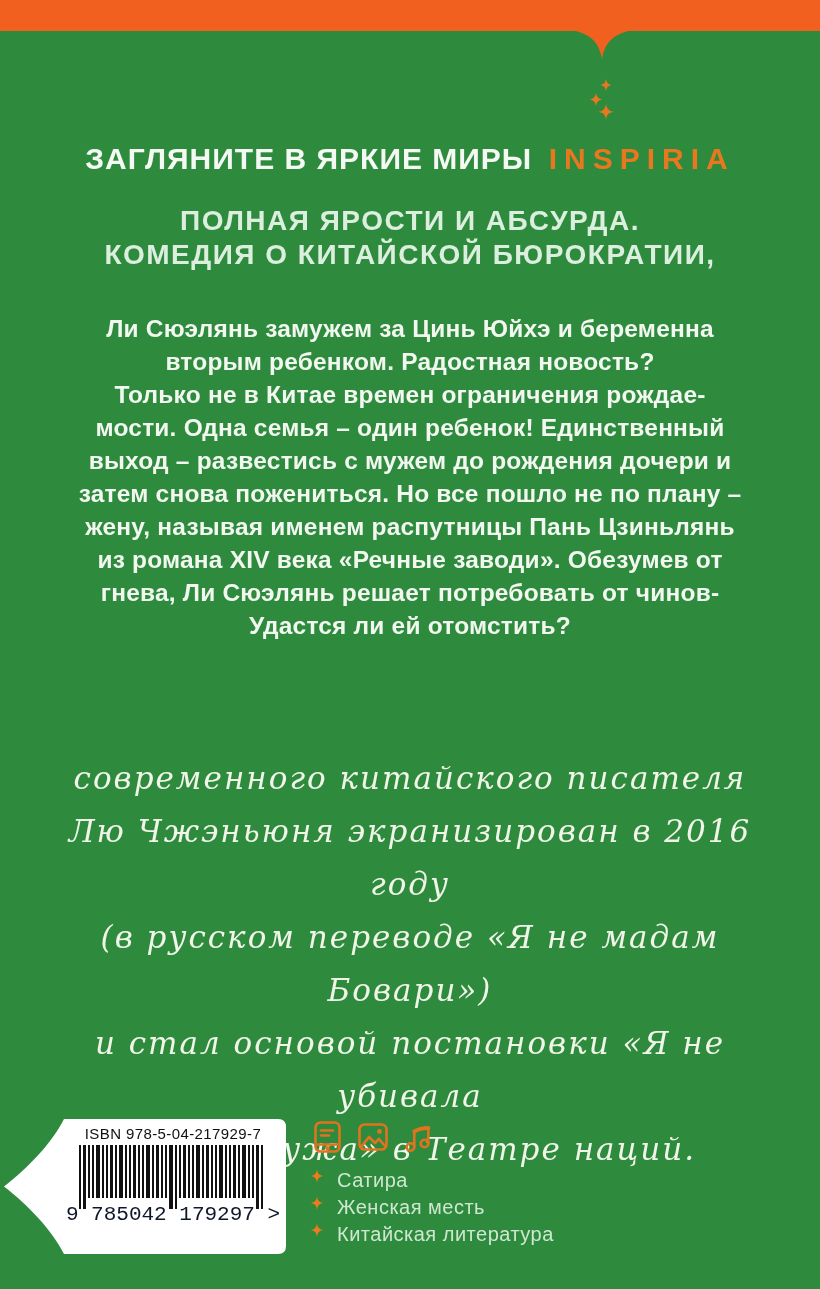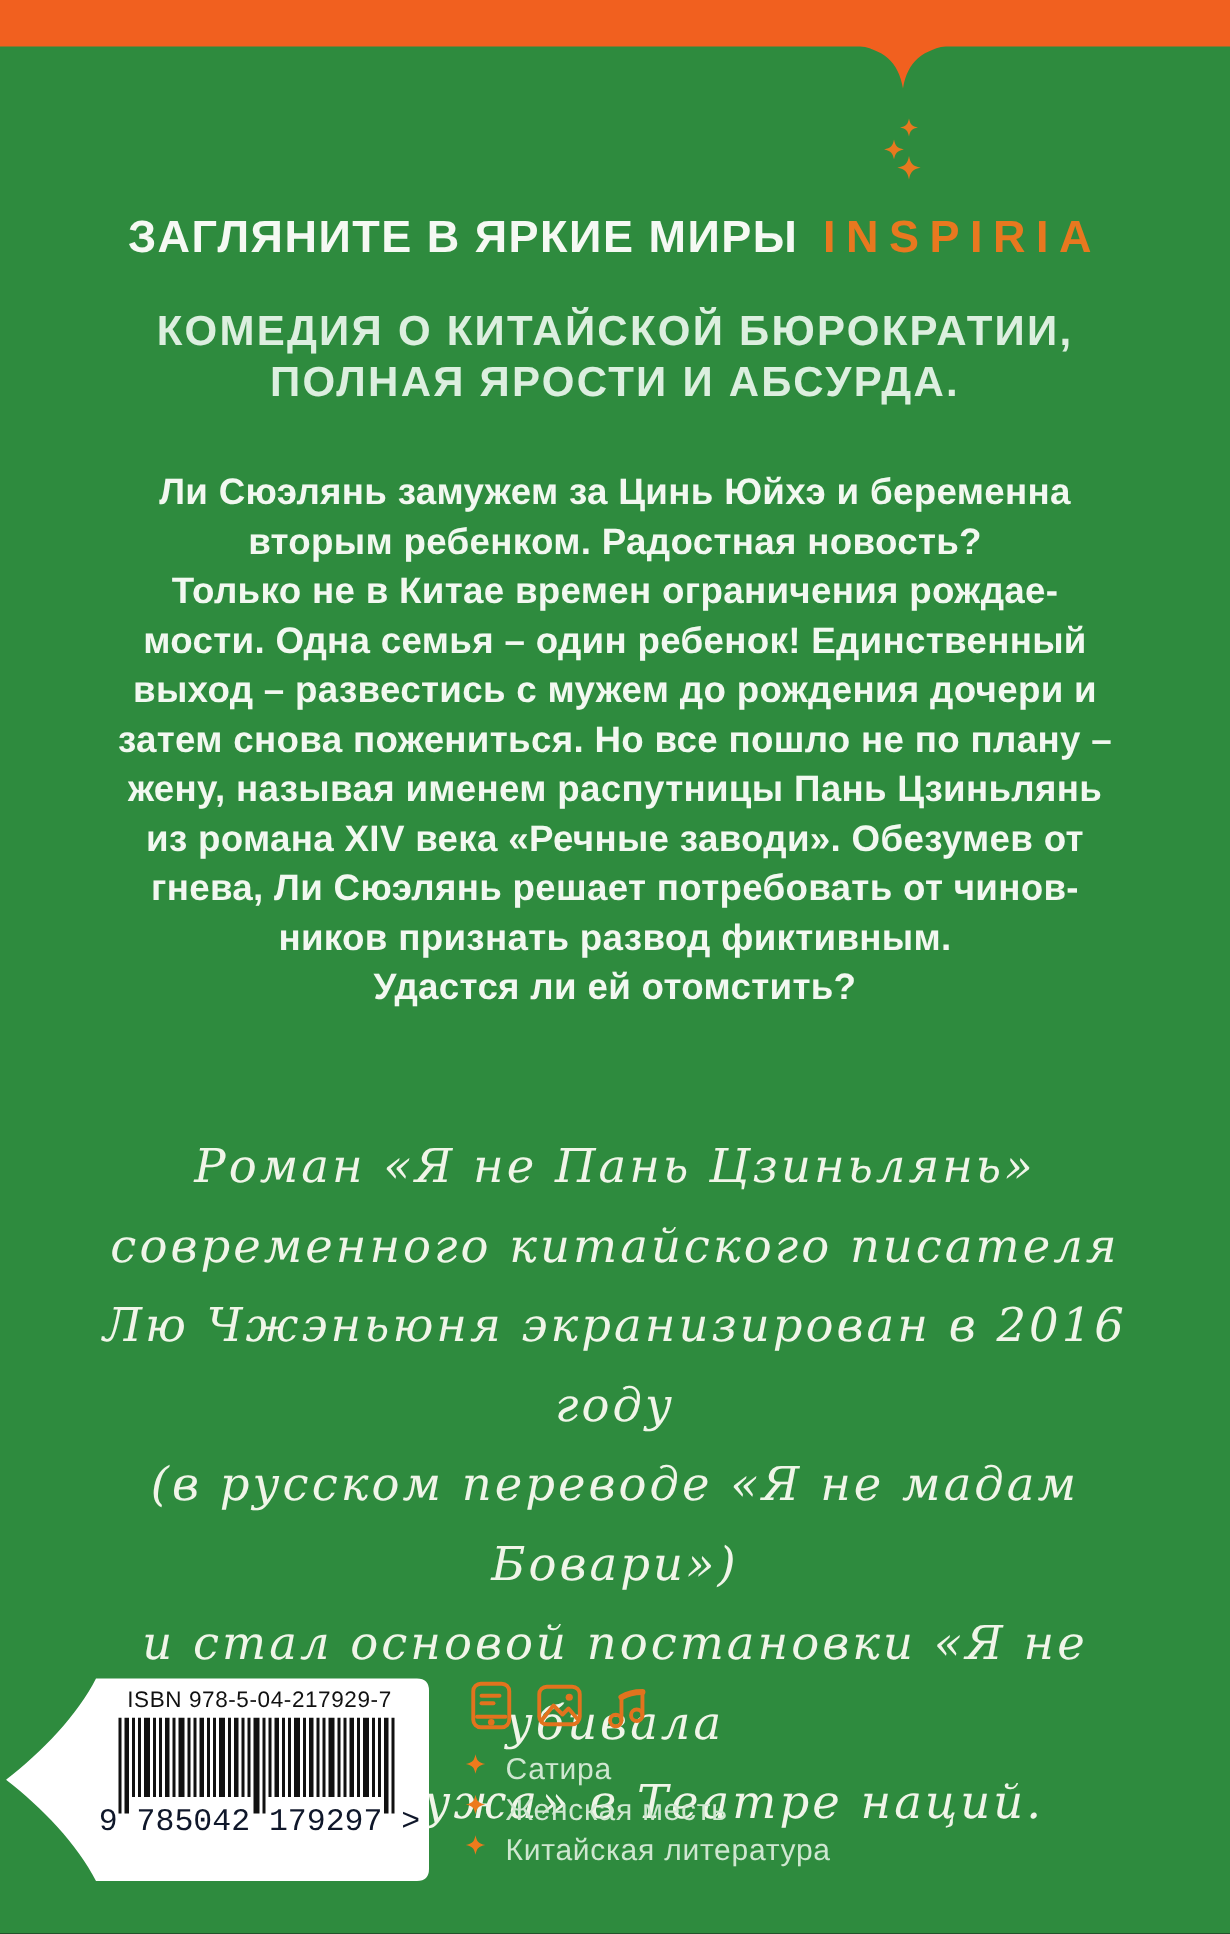--- a/index.html
+++ b/index.html
@@ -85,40 +85,38 @@
       <path d="M22,30 C23,35.2 24.6,36.8 29.8,37.8 C24.6,38.8 23,40.4 22,45.6 C21,40.4 19.4,38.8 14.2,37.8 C19.4,36.8 21,35.2 22,30Z"></path>
     </g>
   </svg>
 
   <div class="brand-row">
     <span class="brand-tagline">ЗАГЛЯНИТЕ В ЯРКИЕ МИРЫ</span>
     <span class="brand-name">INSPIRIA</span>
   </div>
 
   <div class="heading">
+    <div>ПОЛНАЯ ЯРОСТИ И АБСУРДА.</div>
     <div>КОМЕДИЯ О КИТАЙСКОЙ БЮРОКРАТИИ,</div>
-    <div>ПОЛНАЯ ЯРОСТИ И АБСУРДА.</div>
   </div>
 
   <div class="synopsis">
     <div>Ли Сюэлянь замужем за Цинь Юйхэ и беременна</div>
     <div>вторым ребенком. Радостная новость?</div>
     <div>Только не в Китае времен ограничения рождае-</div>
     <div>мости. Одна семья – один ребенок! Единственный</div>
     <div>выход – развестись с мужем до рождения дочери и</div>
     <div>затем снова пожениться. Но все пошло не по плану –</div>
     <div>жену, называя именем распутницы Пань Цзиньлянь</div>
     <div>из романа XIV века «Речные заводи». Обезумев от</div>
     <div>гнева, Ли Сюэлянь решает потребовать от чинов-</div>
-    <div>ников признать развод фиктивным.</div>
     <div>Удастся ли ей отомстить?</div>
   </div>
 
   <div class="film-note">
-    <div>Роман «Я не Пань Цзиньлянь»</div>
     <div>современного китайского писателя</div>
     <div>Лю Чжэньюня экранизирован в 2016 году</div>
     <div>(в русском переводе «Я не мадам Бовари»)</div>
     <div>и стал основой постановки «Я не убивала</div>
     <div>своего мужа» в Театре наций.</div>
   </div>
 
   <div class="barcode-label">
     <svg class="shape" width="288" height="137" viewBox="0 0 288 137">
       <path d="M64,2 H278 Q286,2 286,10 V129 Q286,137 278,137 H64

